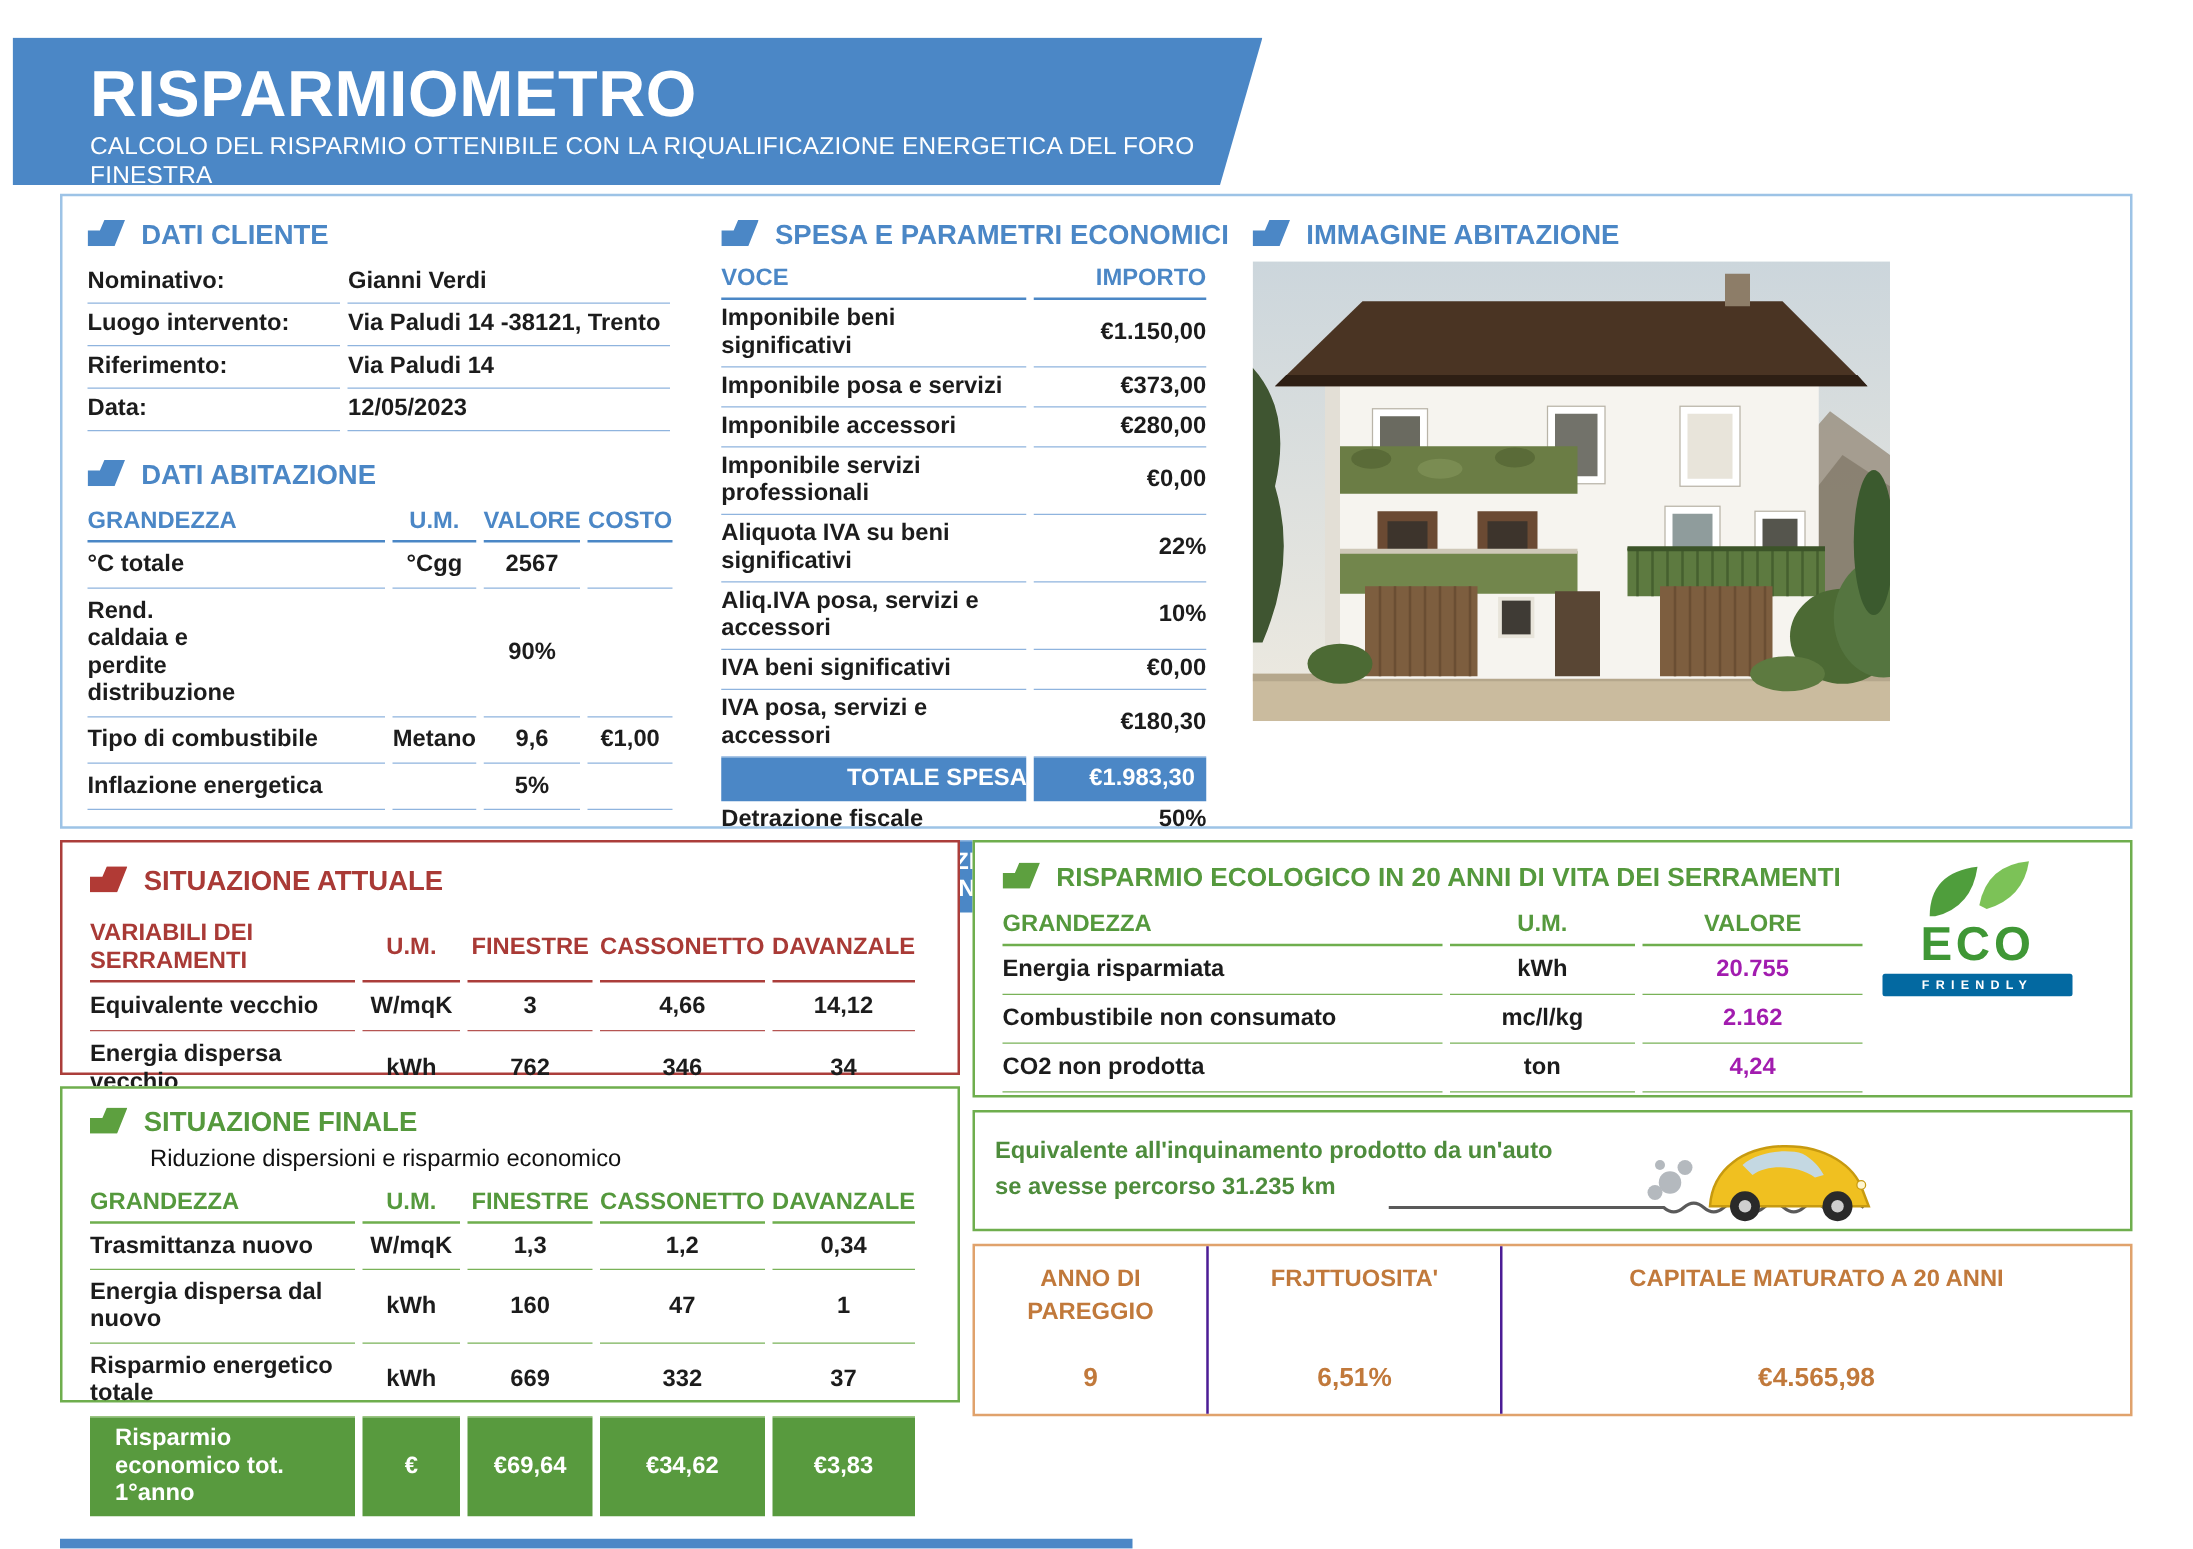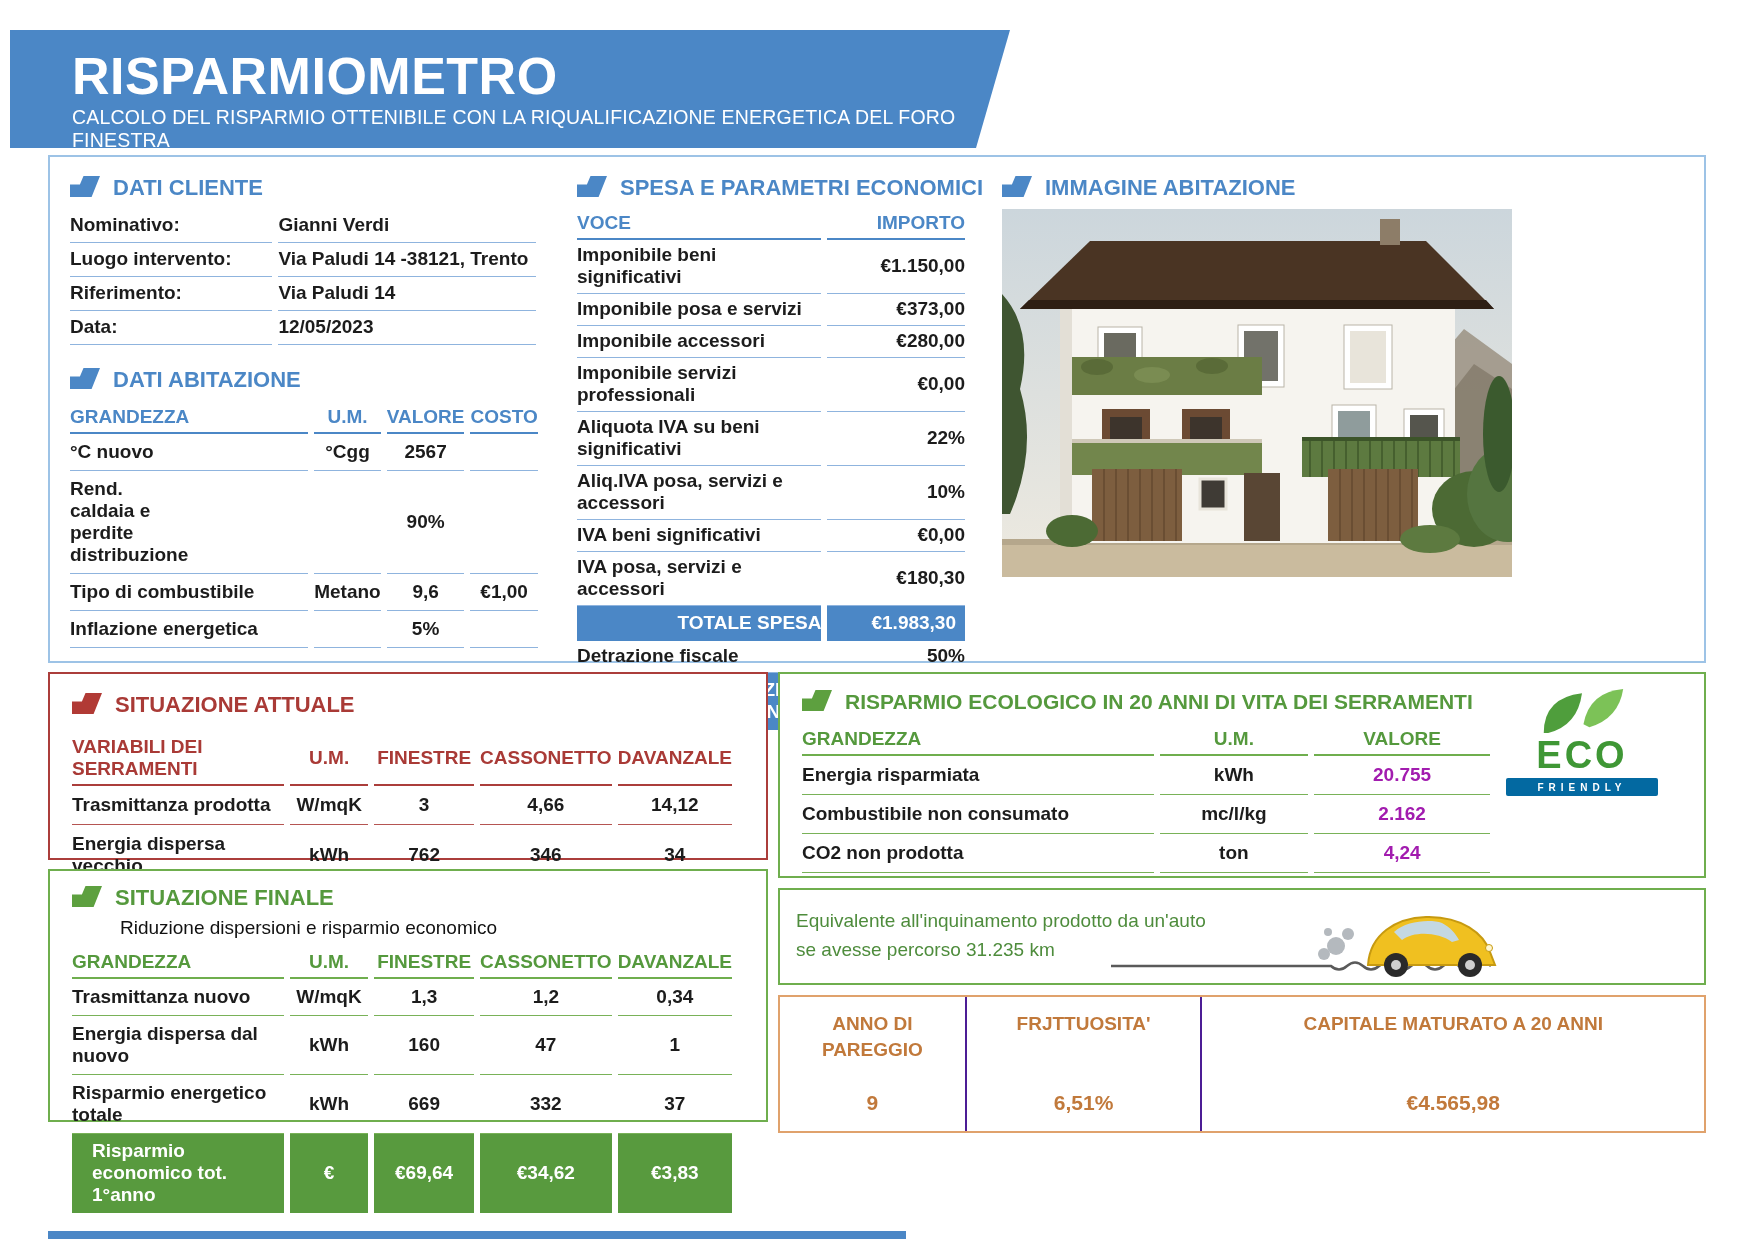--- a/index.html
+++ b/index.html
@@ -82,21 +82,21 @@
   .eco-tbl .c2{width:26%;text-align:center;}
   .eco-val{color:#a21caf;}
 
   
   .eco-badge{position:absolute;right:46px;top:12px;width:152px;text-align:center;}
   .eco-word{font-size:38px;font-weight:700;color:#3f9735;letter-spacing:3px;line-height:1;margin-top:-4px;}
   .eco-bar{margin-top:4px;background:#0369a1;color:#fff;font-size:10px;font-weight:700;
            letter-spacing:5px;padding:4px 0 3px;border-radius:2px;}
 
   
-  .car-text{position:absolute;left:16px;top:16px;font-weight:400;font-size:19px;
+  .car-text{position:absolute;left:16px;top:16px;font-weight:700;font-size:19px;
             color:#4e8c3c;line-height:1.55;z-index:2;}
   .car-svg{position:absolute;right:0;bottom:0;}
 
   
   .kpi-col{display:flex;flex-direction:column;align-items:center;box-sizing:border-box;padding:14px 14px 16px;}
   .kpi-col + .kpi-col{border-left:2px solid #4c1d95;}
   .kpi-c1{flex:0 0 31.5%;}.kpi-c2{flex:0 0 20%;}.kpi-c3{flex:0 0 25.5%;}.kpi-c4{flex:1;}
   .kpi-label{font-weight:700;font-size:19px;color:#c1793b;text-align:center;line-height:1.35;}
   .kpi-value{margin-top:auto;font-weight:700;font-size:21px;color:#c1793b;text-align:center;}
 
@@ -142,21 +142,21 @@
         <span class="flag blue"></span><span>DATI ABITAZIONE</span>
       </div>
       <div class="tbl abit">
         <div class="trow">
           <div class="tcell hcell c0">GRANDEZZA</div>
           <div class="tcell hcell c1">U.M.</div>
           <div class="tcell hcell c2">VALORE</div>
           <div class="tcell hcell c3">COSTO</div>
         </div>
         <div class="trow">
-          <div class="tcell b c0">°C nuovo</div>
+          <div class="tcell b c0">°C totale</div>
           <div class="tcell b c1">°Cgg</div>
           <div class="tcell b c2">2567</div>
           <div class="tcell b c3"></div>
         </div>
         <div class="trow">
           <div class="tcell b c0" style="padding-right:120px;">Rend. caldaia e perdite distribuzione</div>
           <div class="tcell b c1"></div>
           <div class="tcell b c2">90%</div>
           <div class="tcell b c3"></div>
         </div>
@@ -299,21 +299,21 @@
     </div>
     <div class="tbl sit sit-red" style="margin-top:14px;">
       <div class="trow">
         <div class="tcell hcell c0">VARIABILI DEI SERRAMENTI</div>
         <div class="tcell hcell c1">U.M.</div>
         <div class="tcell hcell c2">FINESTRE</div>
         <div class="tcell hcell c3">CASSONETTO</div>
         <div class="tcell hcell c4">DAVANZALE</div>
       </div>
       <div class="trow">
-        <div class="tcell b c0">Trasmittanza prodotta</div>
+        <div class="tcell b c0">Equivalente vecchio</div>
         <div class="tcell b c1">W/mqK</div>
         <div class="tcell b c2">3</div>
         <div class="tcell b c3">4,66</div>
         <div class="tcell b c4">14,12</div>
       </div>
       <div class="trow">
         <div class="tcell nb c0">Energia dispersa vecchio</div>
         <div class="tcell nb c1">kWh</div>
         <div class="tcell nb c2">762</div>
         <div class="tcell nb c3">346</div>

